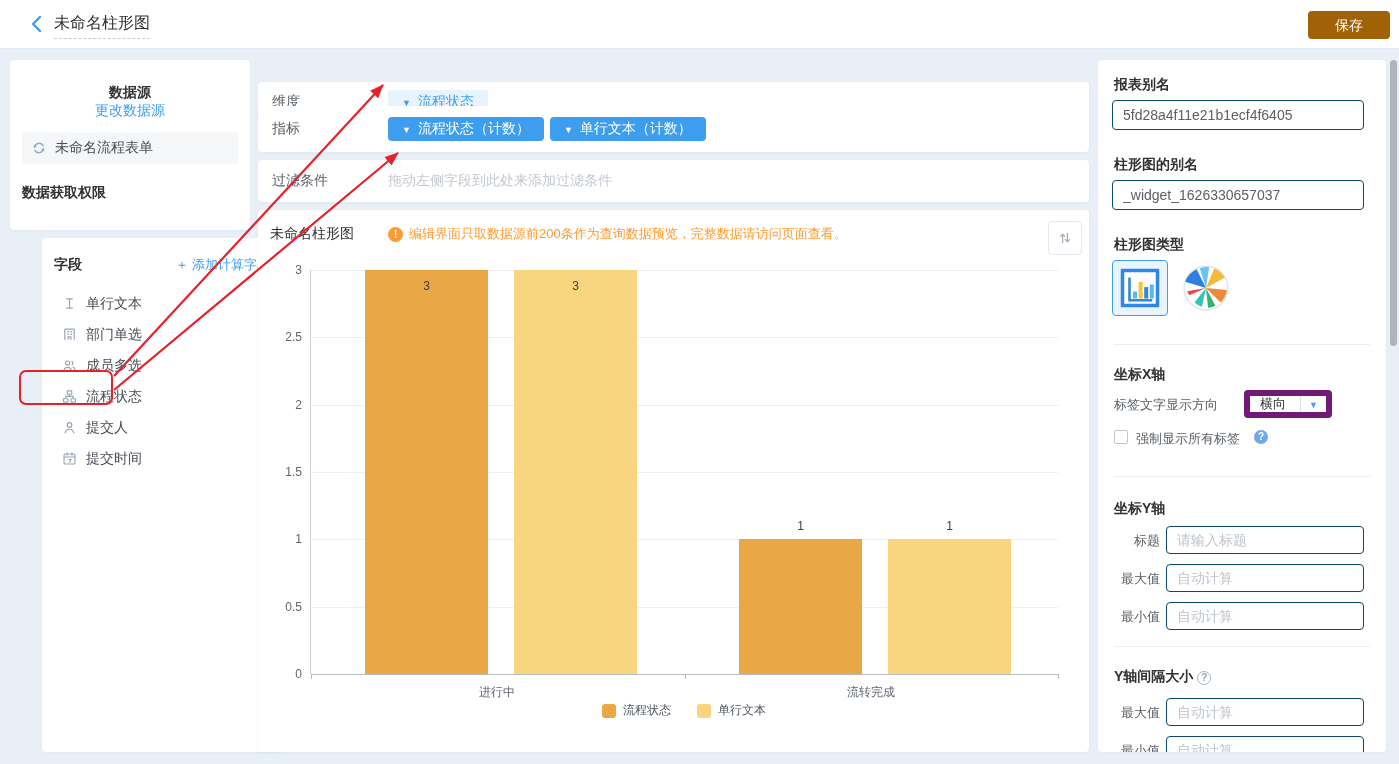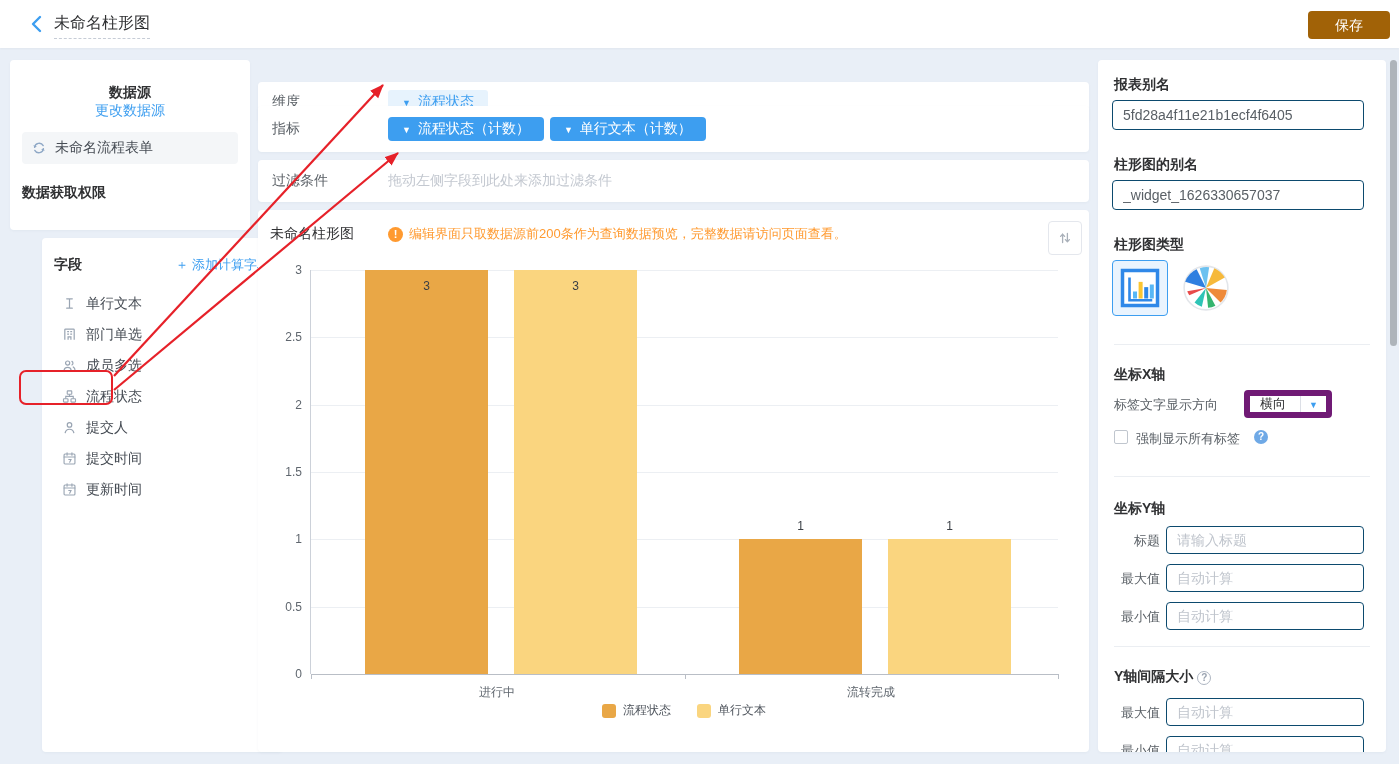--- a/index.html
+++ b/index.html
@@ -162,27 +162,20 @@
             <path d="M3.4 13.6a4.7 4.7 0 0 1 9.2 0" fill="none" stroke="#9aa5b3" stroke-width="1.3" stroke-linecap="round"></path>
           </svg>
         <span>提交人</span>
       </div>
       <div class="fld-item">
         <svg width="15" height="15" viewBox="0 0 16 16">
             <rect x="2.2" y="3.2" width="11.6" height="10.6" rx="1" fill="none" stroke="#9aa5b3" stroke-width="1.2"></rect>
             <path d="M2.2 6.4h11.6M5.4 1.8v2.6M10.6 1.8v2.6M7.2 9h2.4l-1.4 3" fill="none" stroke="#9aa5b3" stroke-width="1.2" stroke-linecap="round"></path>
           </svg>
         <span>提交时间</span>
-      </div>
-      <div class="fld-item">
-        <svg width="15" height="15" viewBox="0 0 16 16">
-            <rect x="2.2" y="3.2" width="11.6" height="10.6" rx="1" fill="none" stroke="#9aa5b3" stroke-width="1.2"></rect>
-            <path d="M2.2 6.4h11.6M5.4 1.8v2.6M10.6 1.8v2.6M7.2 9h2.4l-1.4 3" fill="none" stroke="#9aa5b3" stroke-width="1.2" stroke-linecap="round"></path>
-          </svg>
-        <span>更新时间</span>
       </div>
     </div>
   </div>
 
   <div class="card card-dim">
     <span class="row-label">维度</span>
     <div class="tag-zone">
       <div class="tag-light">
         <span class="caret">▼</span>
         <span>流程状态</span>

